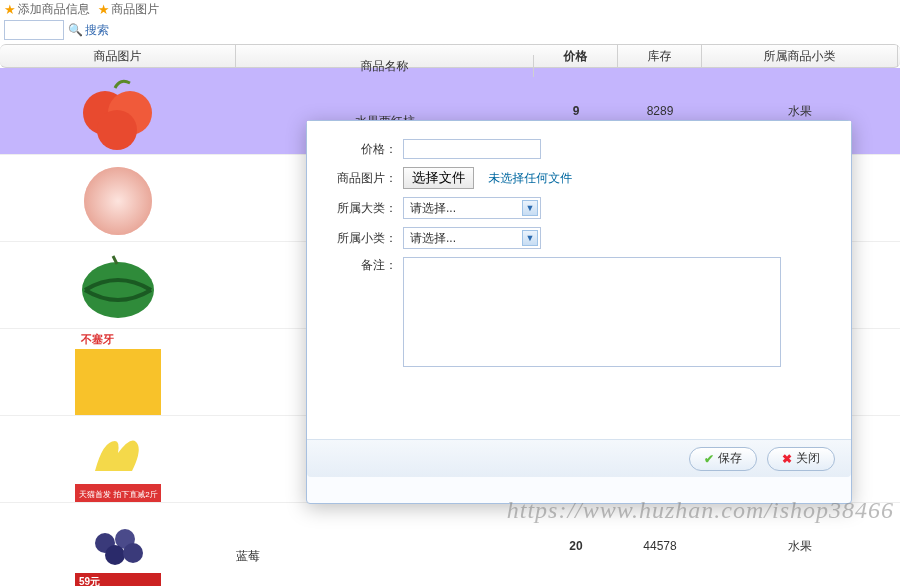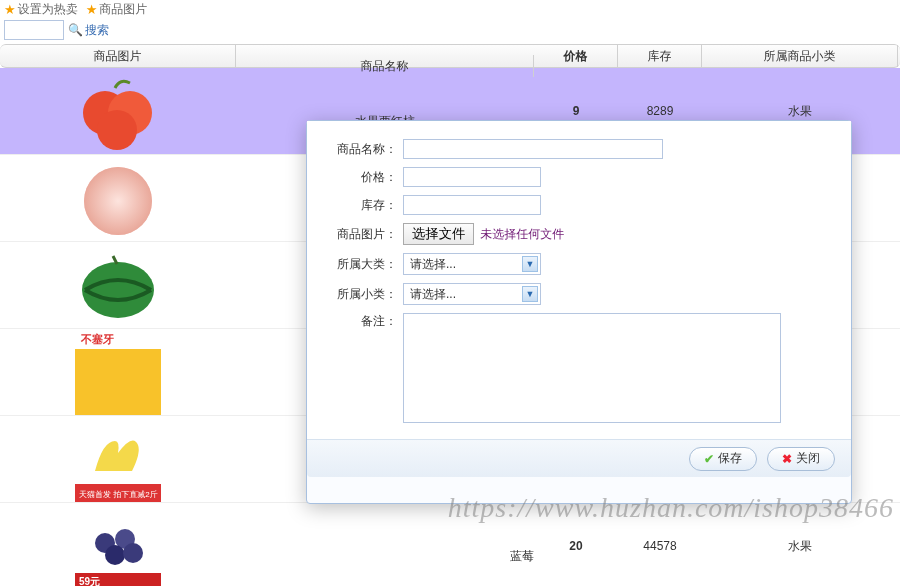--- a/index.html
+++ b/index.html
@@ -26,37 +26,37 @@
 .dialog { position: absolute; left: 306px; top: 120px; width: 546px; height: 384px; background: #fafcff; border: 1px solid #a7c0e0; box-shadow: 0 4px 20px rgba(0,0,0,0.25); border-radius: 4px; }
 .dialog-titlebar { height: 26px; background: linear-gradient(#e7f1fb, #d2e4f6); border-bottom: 1px solid #b8cfe8; display: flex; align-items: center; justify-content: space-between; padding: 0 6px 0 8px; border-radius: 4px 4px 0 0; }
 .dialog-title { color: #1d579b; font-weight: bold; }
 .dialog-close { width: 16px; height: 16px; background: #f26b54; border-radius: 3px; display: flex; align-items: center; justify-content: center; color: #fff; font-size: 11px; cursor: pointer; }
 .dialog-body { padding: 18px 22px; background: #fff; height: 318px; }
 .form-row { display: flex; align-items: center; margin-bottom: 8px; }
 .form-label { width: 68px; text-align: right; color: #333; margin-right: 6px; }
 .txt-wide { width: 260px; height: 20px; border: 1px solid #b5c6e0; padding: 0 4px; }
 .txt-mid { width: 138px; height: 20px; border: 1px solid #b5c6e0; padding: 0 4px; }
 .file-btn { height: 22px; border: 1px solid #aaa; background: linear-gradient(#fcfcfc,#e9e9e9); padding: 0 8px; cursor: pointer; }
-.file-txt { margin-left: 6px; color: #701a75; }
+.file-txt { margin-left: 14px; color: #0369a1; }
 .combo { width: 138px; height: 22px; border: 1px solid #b5c6e0; display: flex; align-items: center; justify-content: space-between; padding: 0 2px 0 6px; background: #fff; cursor: pointer; }
 .combo-arrow { width: 16px; height: 16px; background: linear-gradient(#eaf3fc,#c7ddf3); border: 1px solid #9ec2e6; display: flex; align-items: center; justify-content: center; color: #2a6ab0; font-size: 9px; }
 .remark { width: 378px; height: 110px; border: 1px solid #b5c6e0; resize: none; }
 .dialog-footer { height: 38px; border-top: 1px solid #d6e2ef; background: linear-gradient(#f4f8fc,#e6eef7); display: flex; align-items: center; justify-content: flex-end; gap: 10px; padding: 0 16px; border-radius: 0 0 4px 4px; }
 .dlg-btn { height: 24px; border: 1px solid #a8bed8; border-radius: 12px; background: linear-gradient(#ffffff,#e5eef8); padding: 0 14px; display: flex; align-items: center; gap: 4px; cursor: pointer; color: #333; }
 .check-ic { color: #5fbf3e; font-weight: bold; }
 .x-ic { color: #e23; font-weight: bold; }
-.watermark { position: absolute; right: 6px; bottom: 62px; font-size: 28px; color: rgba(120,120,120,0.5); font-family: Georgia, serif; font-style: italic; letter-spacing: 1px; pointer-events: none; }
+.watermark { position: absolute; right: 6px; bottom: 62px; font-size: 24px; color: rgba(120,120,120,0.5); font-family: Georgia, serif; font-style: italic; letter-spacing: 1px; pointer-events: none; }
 </style>
 </head>
 <body>
 
 <div class="toolbar">
   <div class="toolbar-item">
     <span class="star-icon">★</span>
-    <span>设置为热卖</span>
+    <span>添加商品信息</span>
   </div>
   <div class="toolbar-item">
     <span class="star-icon">★</span>
     <span>商品图片</span>
   </div>
 </div>
 
 <div class="search-row">
   <input class="search-input" style="">
   <div class="search-btn">
@@ -164,39 +164,31 @@
             <rect width="86" height="86" fill="#fff"></rect>
             <circle cx="30" cy="40" r="10" fill="#3a3a7a"></circle>
             <circle cx="50" cy="36" r="10" fill="#4a4a8a"></circle>
             <circle cx="40" cy="52" r="10" fill="#2a2a6a"></circle>
             <circle cx="58" cy="50" r="10" fill="#3a3a7a"></circle>
             <rect x="0" y="70" width="86" height="16" fill="#c22"></rect>
             <text x="4" y="82" font-size="10" fill="#fff" font-weight="bold">59元</text>
           </svg>
         </div>
       </div>
-    <div class="col-name" style="text-align:right">蓝莓</div>
+    <div class="col-name" style="text-align:left">蓝莓</div>
     <div class="col-price" style="text-align:center">20</div>
     <div class="col-stock" style="text-align:center">44578</div>
     <div class="col-cat" style="text-align:center">水果</div>
   </div>
 </div>
 
 <div class="dialog">
   <div class="dialog-body">
     <div class="form-row">
-      <span class="form-label">商品名称：</span>
-      <input class="txt-wide" style="">
-    </div>
-    <div class="form-row">
       <span class="form-label">价格：</span>
-      <input class="txt-mid" style="">
-    </div>
-    <div class="form-row">
-      <span class="form-label">库存：</span>
       <input class="txt-mid" style="">
     </div>
     <div class="form-row">
       <span class="form-label">商品图片：</span>
       <button class="file-btn">选择文件</button>
       <span class="file-txt">未选择任何文件</span>
     </div>
     <div class="form-row">
       <span class="form-label">所属大类：</span>
       <div class="combo">

